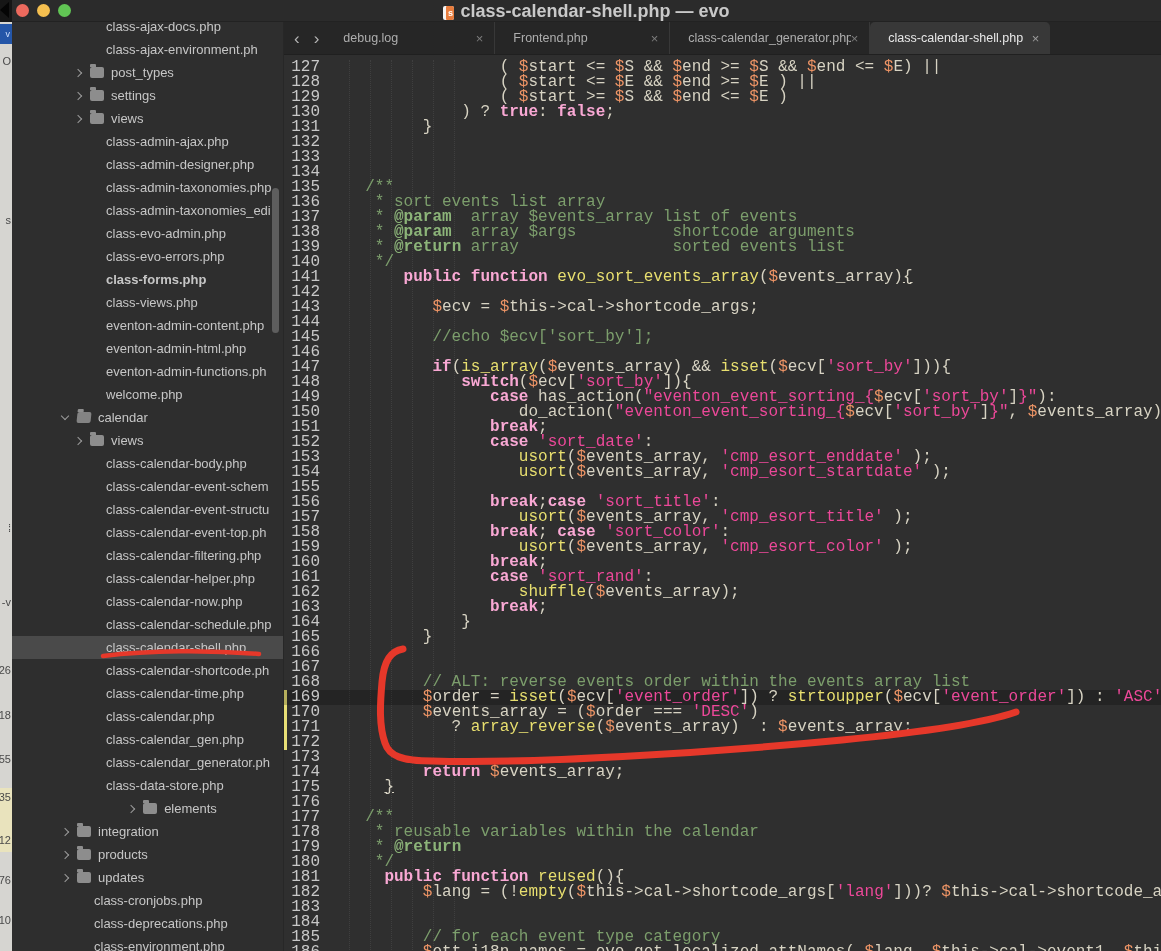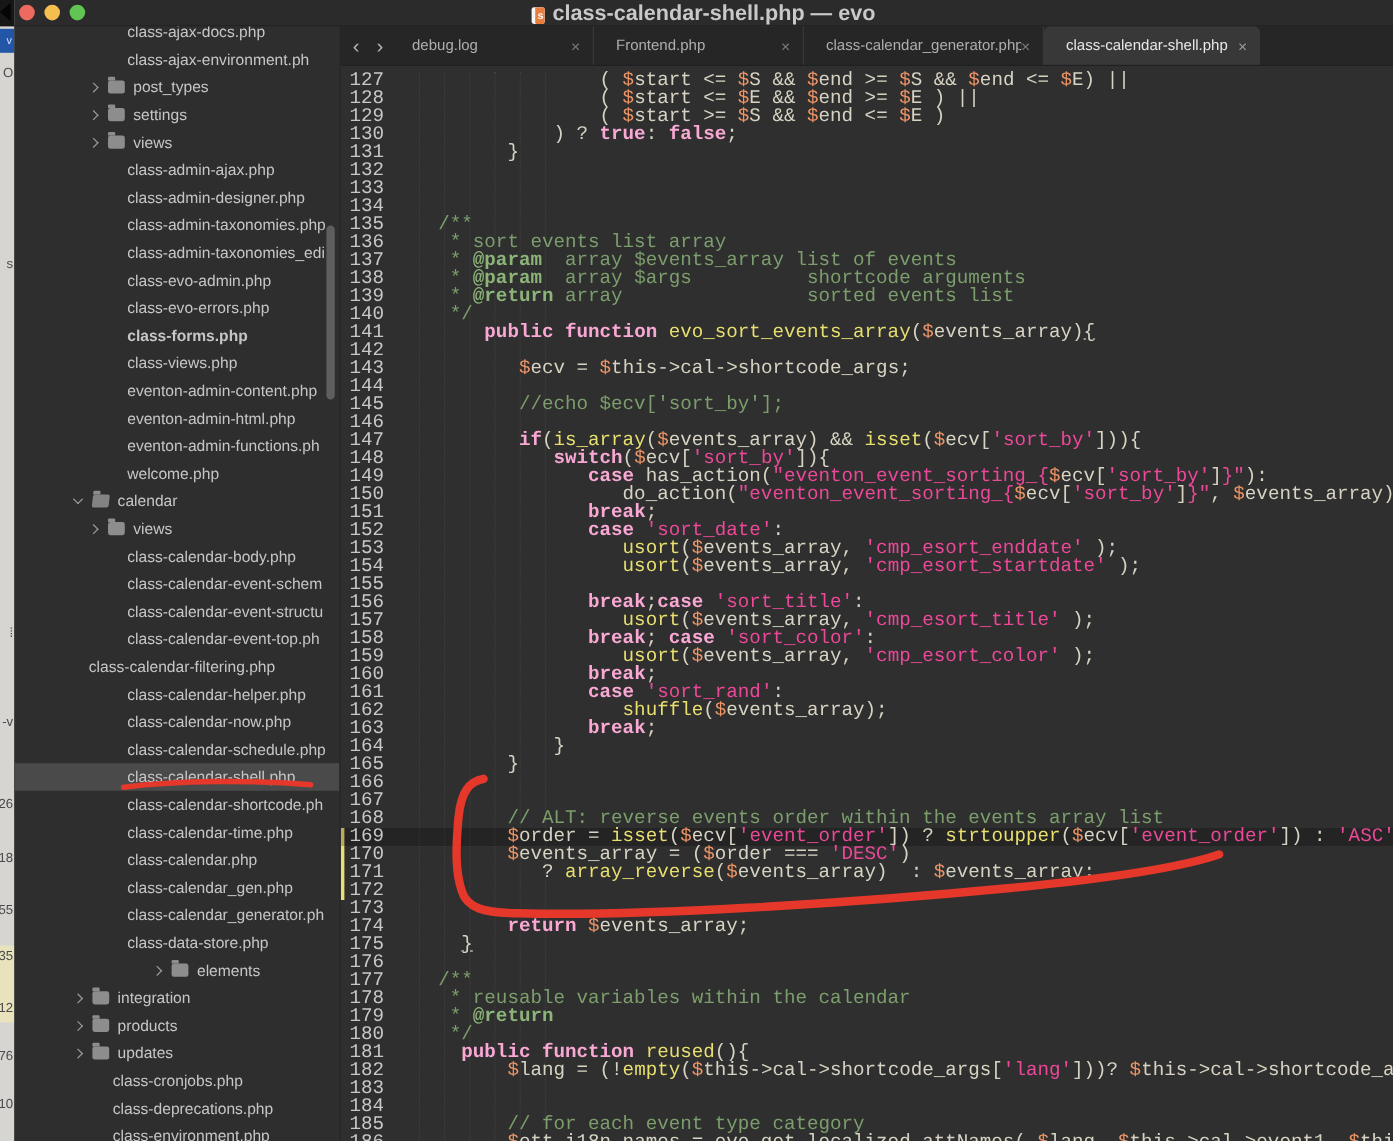--- a/index.html
+++ b/index.html
@@ -188,21 +188,21 @@
       </div>
       <div class="sb-row" style="padding-left: 94px;">
         <span>class-calendar-event-schem</span>
       </div>
       <div class="sb-row" style="padding-left: 94px;">
         <span>class-calendar-event-structu</span>
       </div>
       <div class="sb-row" style="padding-left: 94px;">
         <span>class-calendar-event-top.ph</span>
       </div>
-      <div class="sb-row" style="padding-left: 62px;">
+      <div class="sb-row" style="padding-left: 94px;">
         <span>class-calendar-filtering.php</span>
       </div>
       <div class="sb-row" style="padding-left: 94px;">
         <span>class-calendar-helper.php</span>
       </div>
       <div class="sb-row" style="padding-left: 94px;">
         <span>class-calendar-now.php</span>
       </div>
       <div class="sb-row" style="padding-left: 94px;">
         <span>class-calendar-schedule.php</span>

